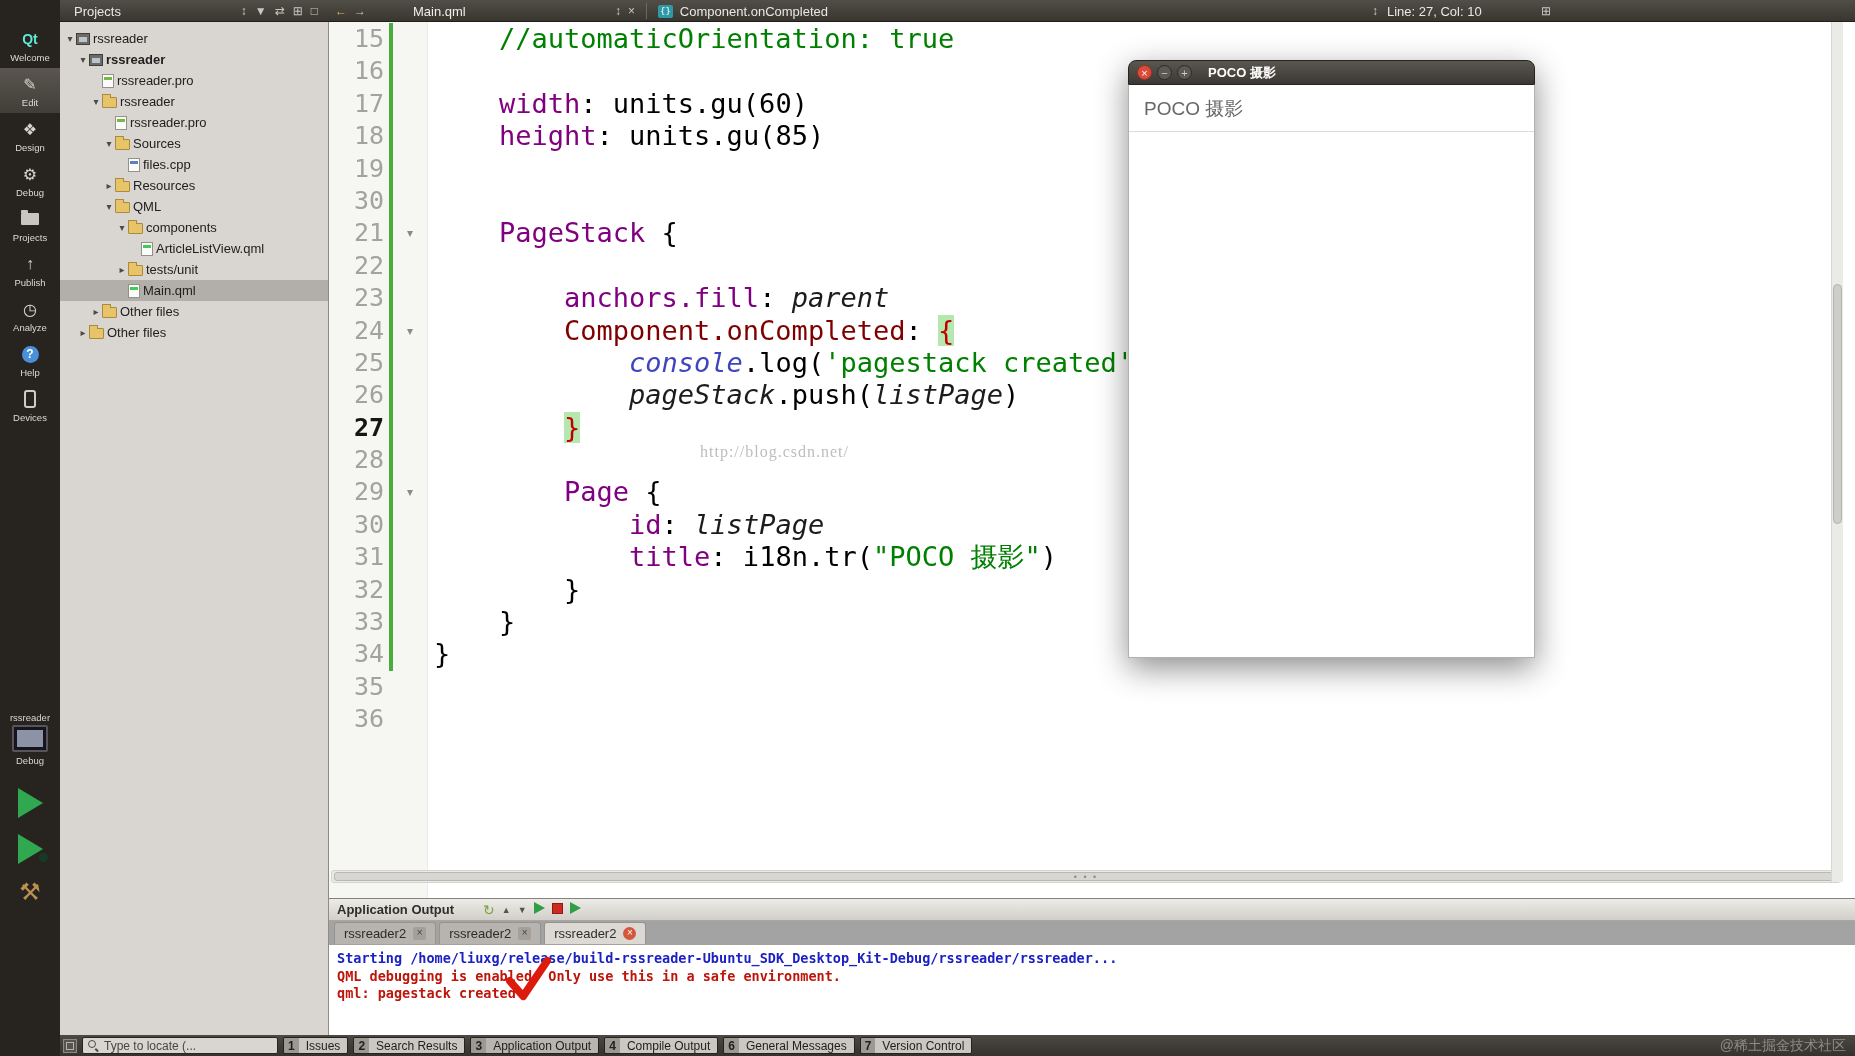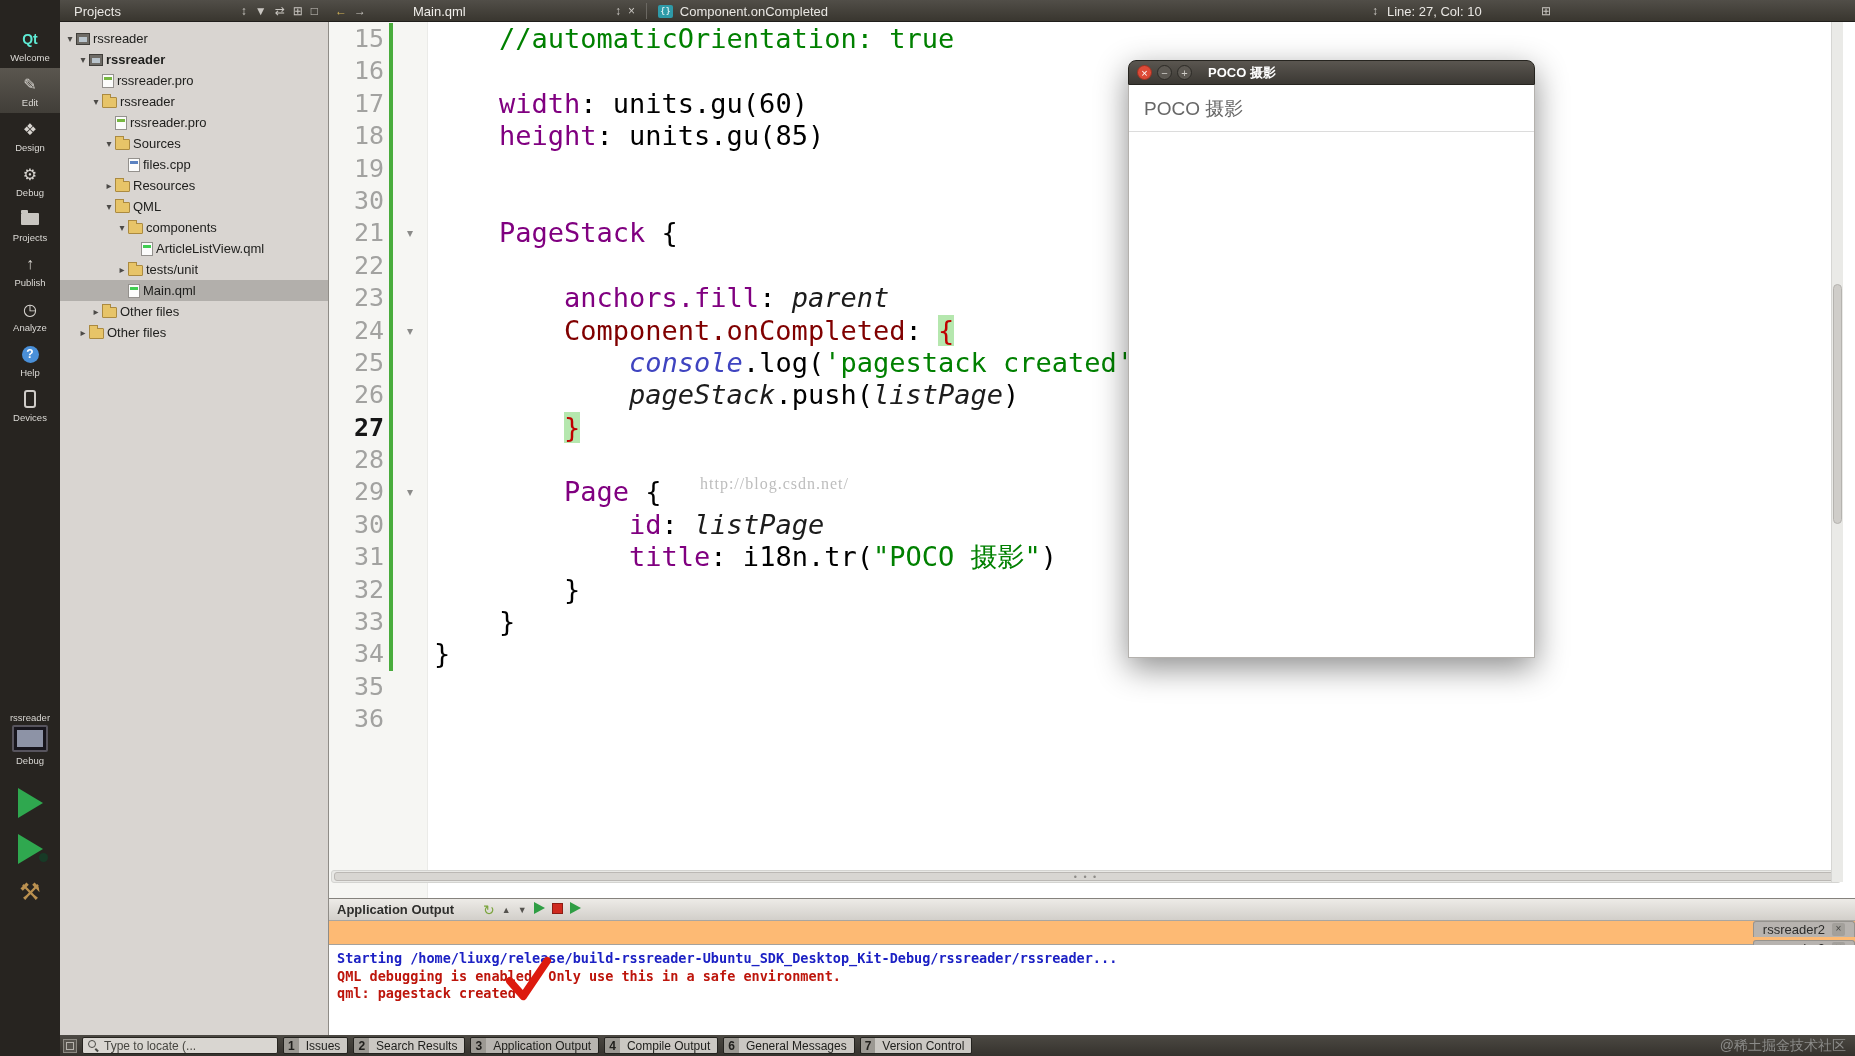--- a/index.html
+++ b/index.html
@@ -96,21 +96,21 @@
   .t-pln { color:#000; }
   .t-com { color:#008000; }
   .t-prp { color:#800080; }
   .t-typ { color:#800080; }
   .t-att { color:#800000; }
   .t-bnd { color:#1c1c1c; font-style:italic; }
   .t-glb { color:#3f44c0; font-style:italic; }
   .t-str { color:#008000; }
   .t-brc { color:#c00000; background:#b5e7ae; }
   #editor-watermark { position:absolute; left:371px; top:421px; color:#bdbdbd;
-                      font:16px "Liberation Serif",serif; letter-spacing:1px;margin-top:32px; }
+                      font:16px "Liberation Serif",serif; letter-spacing:1px; }
   #editor-hscroll { position:absolute; left:2px; right:2px; bottom:15px; height:13px;
                     background:#e9e9e6; border:1px solid #d4d4d1; border-radius:3px; }
   #editor-hscroll .handle { position:absolute; left:2px; right:2px; top:1px; bottom:1px;
                     background:#d8d6d2; border:1px solid #bbb8b4; border-radius:3px; text-align:center;
                     color:#8e8c88; font-size:9px; line-height:9px; letter-spacing:2px; }
   #editor-vscroll { position:absolute; right:0; top:0; width:12px; height:860px;
                     background:#eaeae7; border-left:1px solid #d6d6d3; }
   #editor-vscroll .handle { position:absolute; left:1px; right:1px; top:262px; height:240px;
                     background:#cfcdc9; border:1px solid #b5b3af; border-radius:5px; }
 
@@ -133,22 +133,22 @@
                  background:#fff; border-top:1px solid #85827d; z-index:3; }
   .op-header { height:22px; background:linear-gradient(#edebe7,#d2cfca); border-bottom:1px solid #a9a6a1;
                display:flex; align-items:center; font-size:13px; color:#2e2e2c; padding-left:8px; gap:7px; }
   .op-title { font-weight:bold; margin-right:22px; }
   .op-ico { font-size:12px; color:#55534f; line-height:22px; }
   .op-ico.rerun { color:#7aa43c; font-size:14px; }
   .op-ico.arrow { font-size:9px; }
   .tri-sm { display:inline-block; width:0; height:0; border-left:11px solid #2f9e44;
             border-top:6px solid transparent; border-bottom:6px solid transparent; }
   .sq-sm { display:inline-block; width:11px; height:11px; background:#cf2a1f; border:1px solid #8c1d14; }
-  .op-tabs { height:24px; background:#fdba74; border-bottom:1px solid #a5a29d;
-             display:flex; align-items:flex-end; padding-left:5px; gap:3px;flex-direction:column; }
+  .op-tabs { height:24px; background:#a3a3a3; border-bottom:1px solid #a5a29d;
+             display:flex; align-items:flex-end; padding-left:5px; gap:3px; }
   .op-tab { height:22px; display:flex; align-items:center; gap:7px; padding:0 9px;
             background:#b7b3af; border:1px solid #96938e; border-bottom:none;
             border-radius:3px 3px 0 0; font-size:13px; color:#2c2c2a; }
   .op-tab.active { background:#dcd9d5; }
   .tab-close { width:13px; height:13px; border-radius:2px; background:#a3a09b; color:#454543;
                font-size:10px; line-height:12px; text-align:center; }
   .op-tab.active .tab-close { background:#d4573c; color:#fff; border-radius:7px; }
   .op-content { position:relative; height:89px; background:#fff; padding:5px 8px;
                 font:600 13.5px/17.5px "DejaVu Sans Mono",monospace; }
   .out-info { color:#1c21c4; }

